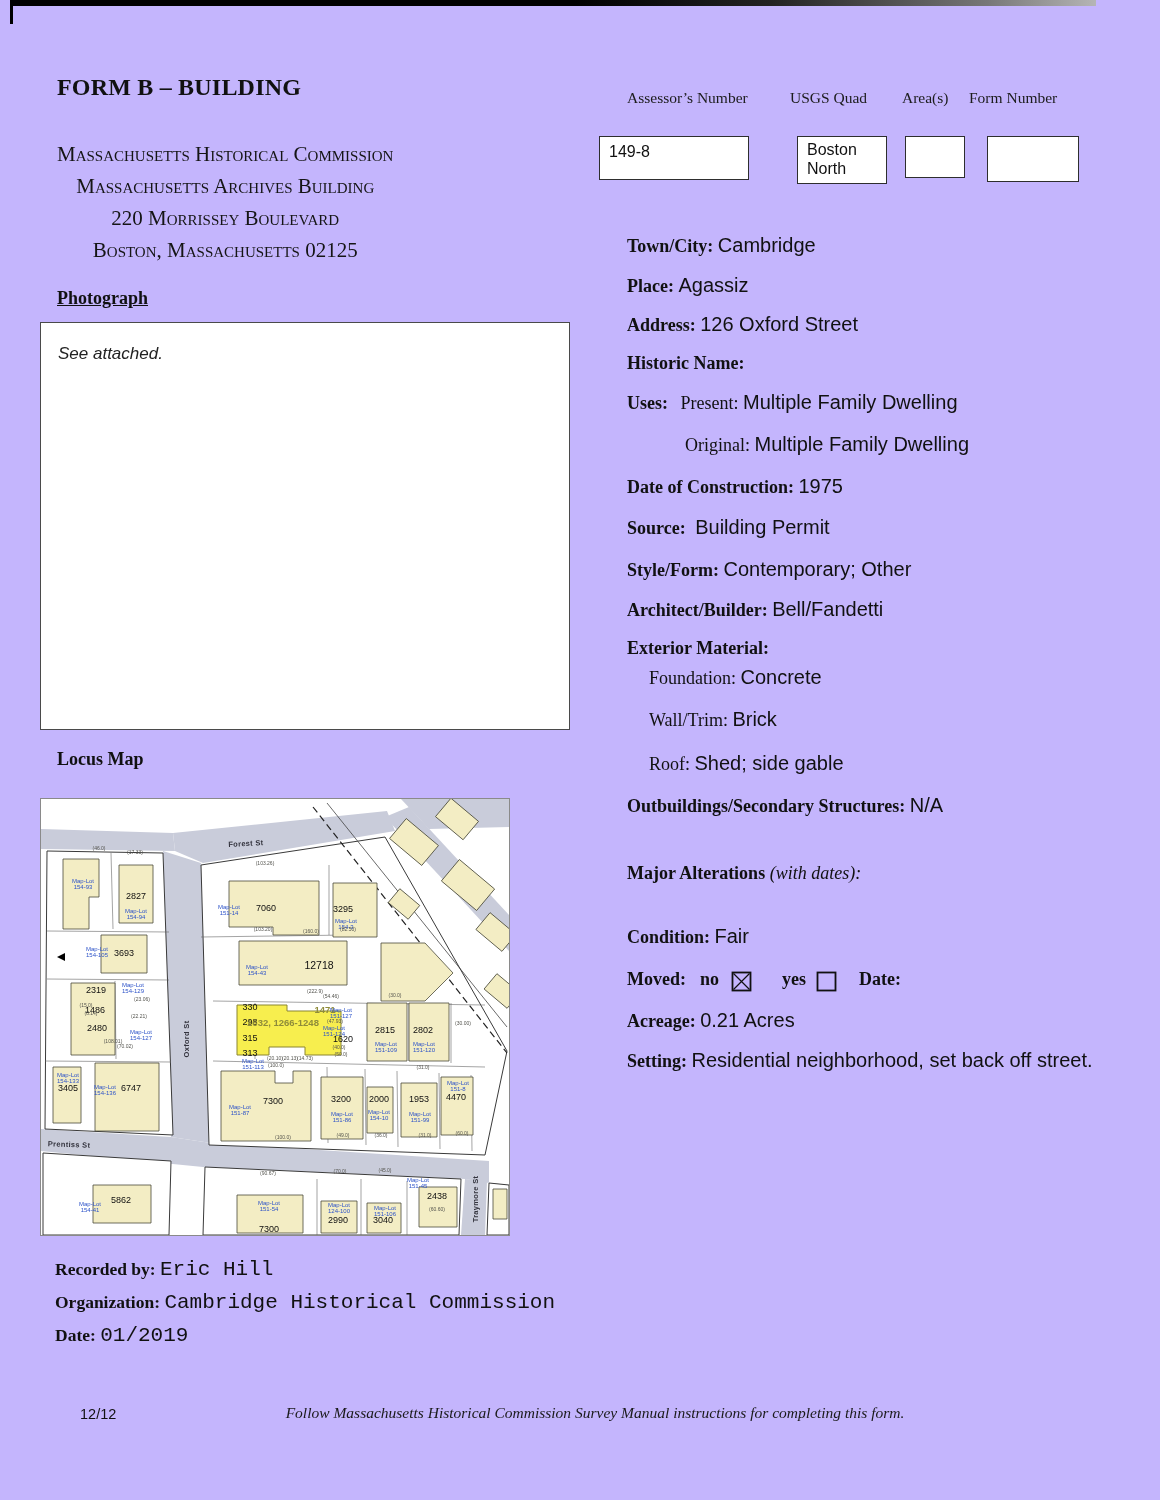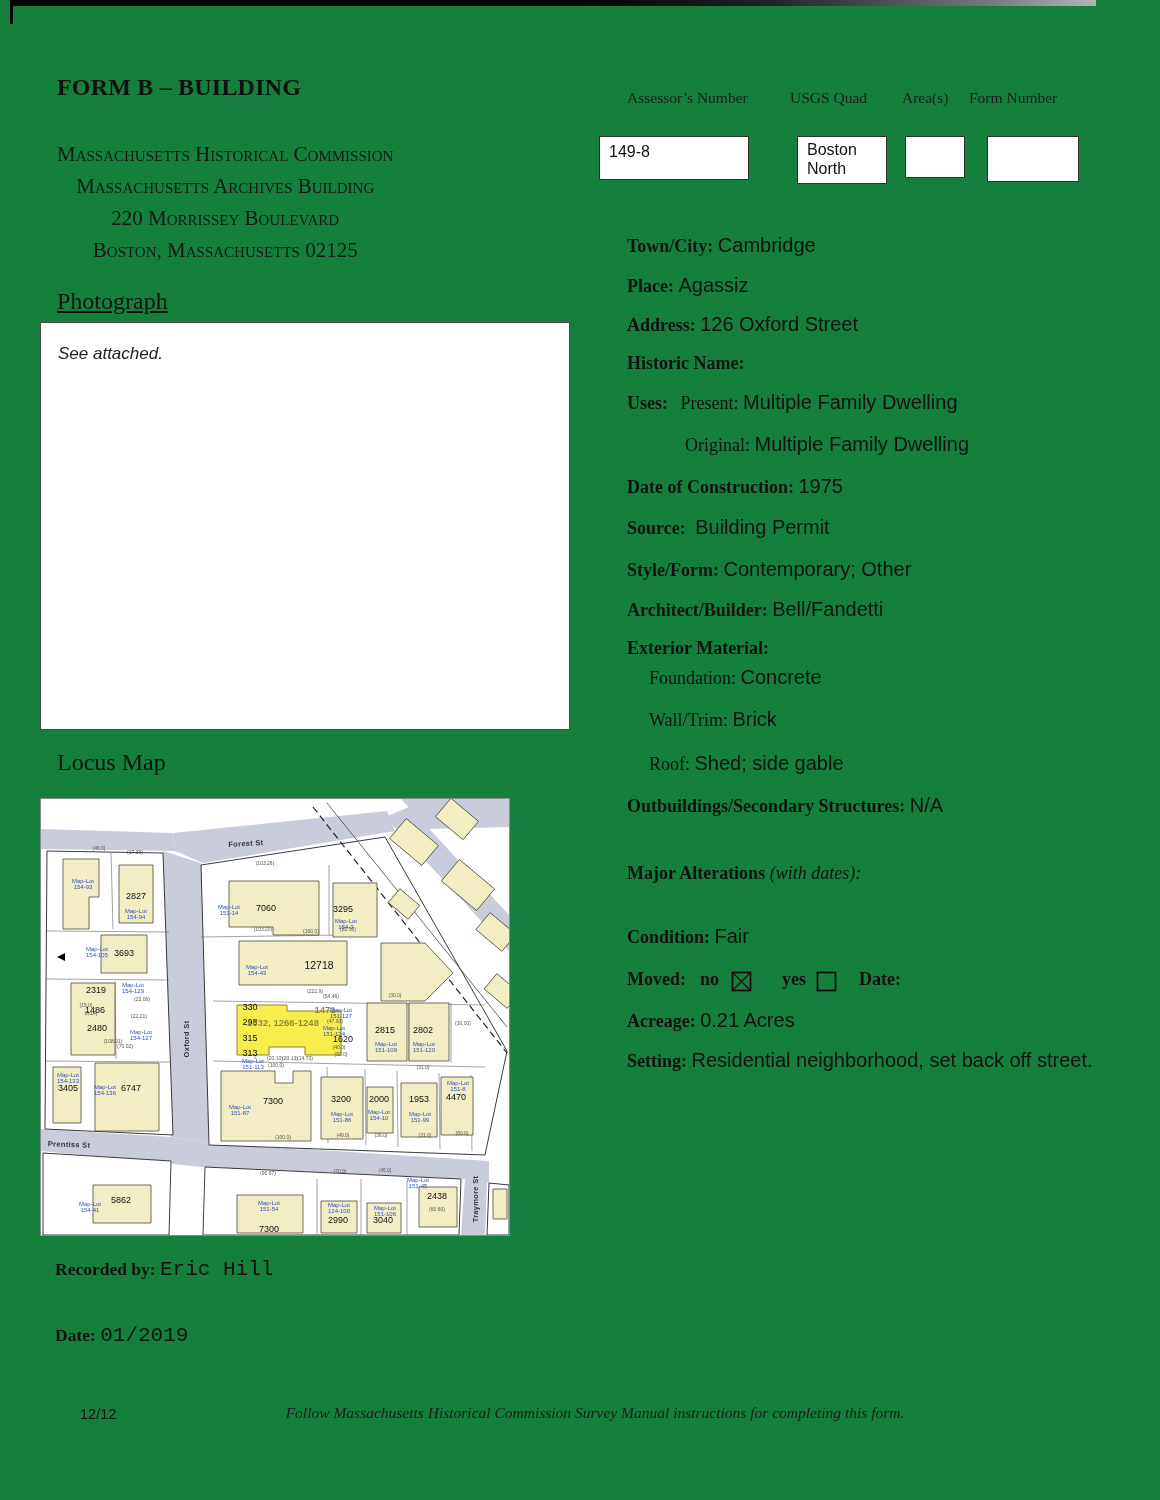--- a/index.html
+++ b/index.html
@@ -1,26 +1,26 @@
 <!DOCTYPE html>
 <html><head>
 <meta charset="utf-8">
 <style>
   html,body{margin:0;padding:0;background:#9a9a9a;}
-  .page{position:relative;width:1160px;height:1500px;background:#15803d;overflow:hidden;
+  .page{position:relative;width:1160px;height:1500px;background:#c4b5fd;overflow:hidden;
         font-family:"Liberation Serif",serif;color:#111;}
   .abs{position:absolute;}
   
   .scan-bar{left:10px;top:0;width:1086px;height:6px;
     background:linear-gradient(90deg,#000 0%,#000 52%,#222 70%,#777 90%,#b5b5b5 100%);}
   .scan-tick{left:10px;top:0;width:3px;height:24px;background:#000;}
   
   .form-title{left:57px;top:74px;font-size:24px;font-weight:bold;letter-spacing:.2px;}
   .letterhead{left:57px;top:138px;font-variant:small-caps;font-size:21px;line-height:32px;color:#151515;text-align:center;}
-  .section-h{font-size:24px;font-weight:normal;}
+  .section-h{font-size:18px;font-weight:bold;}
   .photo-h{left:57px;top:288px;text-decoration:underline;}
   .photo-box{left:40px;top:322px;width:528px;height:406px;border:1px solid #4a4a4a;background:#fff;}
   .photo-note{left:58px;top:344px;font-family:"Liberation Sans",sans-serif;font-style:italic;font-size:17px;color:#222;}
   .locus-h{left:57px;top:749px;}
   .map-box{left:40px;top:798px;width:468px;height:436px;border:1px solid #8a8a8a;background:#fff;}
   .rec-line{left:55px;font-size:17.5px;}
   .rec-line b{font-weight:bold;}
   .sansval{font-family:Liberation Mono, monospace;font-size:21px;}
   
   .hlabel{top:89px;font-size:15.5px;color:#1c1c1c;}
@@ -229,20 +229,24 @@
         <text x="84" y="249" class="md">(70.02)</text>
         <text x="72" y="244" class="md">(108.01)</text>
         <text x="396" y="412" class="md">(60.60)</text>
       </svg>
   </div>
 
   <div class="abs rec-line" style="top:1258px;">
     <b>Recorded by:</b>
     <span class="sansval">Eric Hill</span>
   </div>
+  <div class="abs rec-line" style="top:1291px;">
+    <b>Organization:</b>
+    <span class="sansval">Cambridge Historical Commission</span>
+  </div>
   <div class="abs rec-line" style="top:1324px;">
     <b>Date:</b>
     <span class="sansval">01/2019</span>
   </div>
 
   <span class="abs hlabel" style="left:627px;">Assessor’s Number</span>
   <span class="abs hlabel" style="left:790px;">USGS Quad</span>
   <span class="abs hlabel" style="left:902px;">Area(s)</span>
   <span class="abs hlabel" style="left:969px;">Form Number</span>
 

